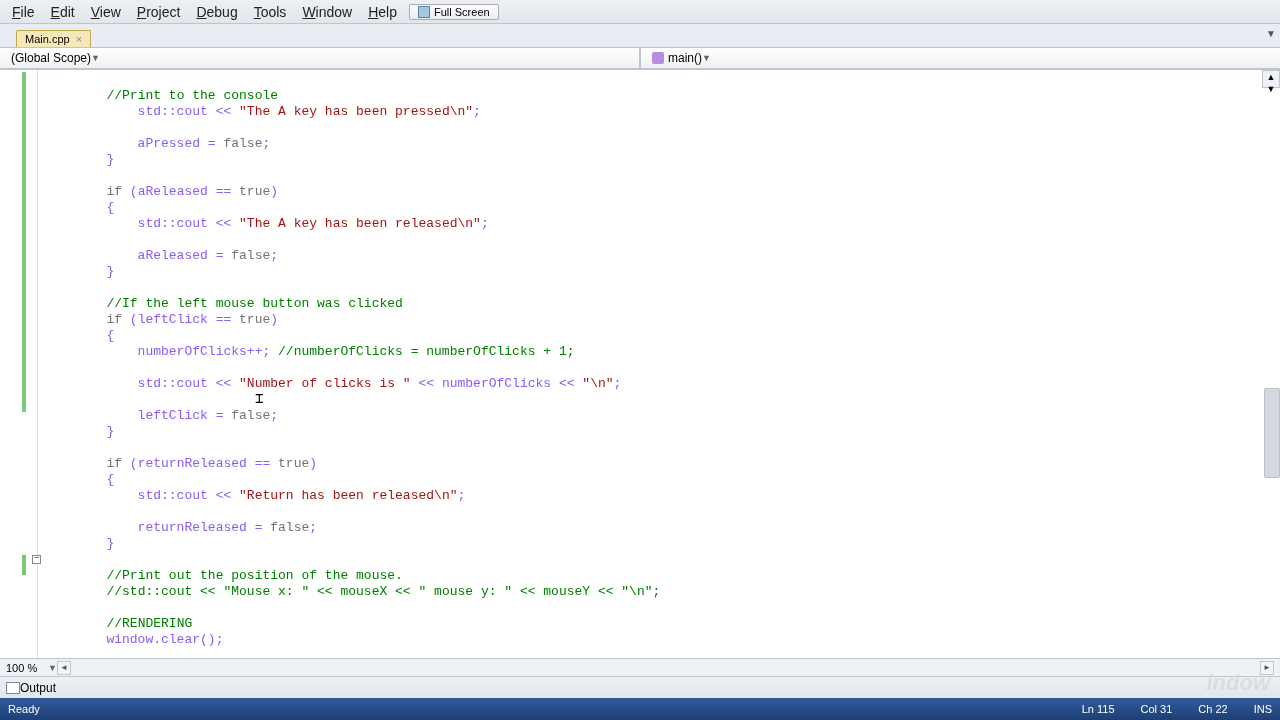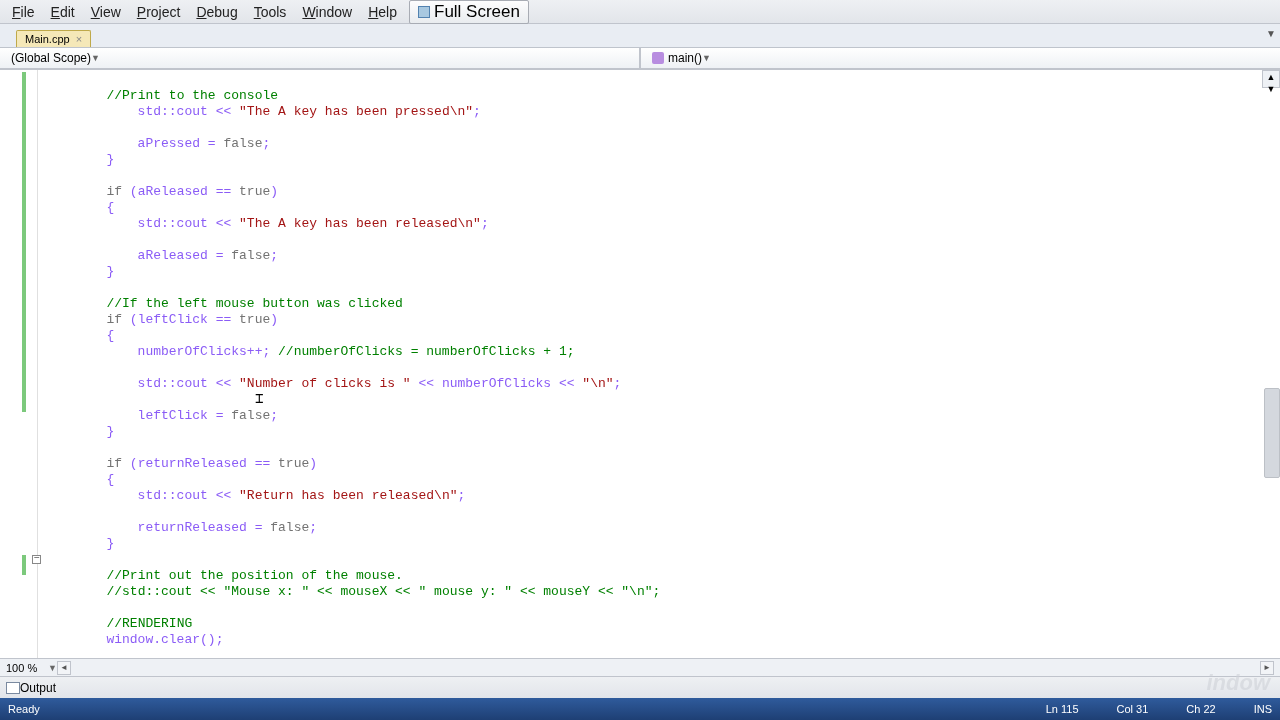--- a/index.html
+++ b/index.html
@@ -26,23 +26,23 @@
   font-size: 14px;
   color: #222;
   cursor: default;
 }
 .menu-item u { text-decoration: underline; }
 .fullscreen-btn {
   margin-left: 4px;
   padding: 1px 8px;
   border: 1px solid #a8acb4;
   background: linear-gradient(#fdfdfe, #e9ecef);
-  font-size: 17px;
-  display: flex;
-  align-items: center;
+  font-size: 11px;
+  display: flex;
+  align-items: flex-start;
   gap: 4px;
   border-radius: 2px;
 }
 .fullscreen-icon {
   width: 12px; height: 12px;
   border: 1px solid #5282b0;
   background: #a8c8e0;
   display: inline-block;
 }
 .tabbar {
@@ -223,21 +223,21 @@
 .status-bar {
   height: 22px;
   background: linear-gradient(#2f5b9c, #1e3f74);
   color: #fff;
   display: flex;
   align-items: center;
   padding: 4px 8px;
   font-size: 11px;
 }
 .status-left { flex: 1; }
-.status-cell { margin-left: 38px; }
+.status-cell { margin-left: 26px; }
 .udemy-logo {
   position: absolute;
   right: 10px;
   bottom: 24px;
   color: #cfd2d8;
   font-style: italic;
   font-size: 22px;
   font-weight: bold;
   opacity: 0.6;
   pointer-events: none;

